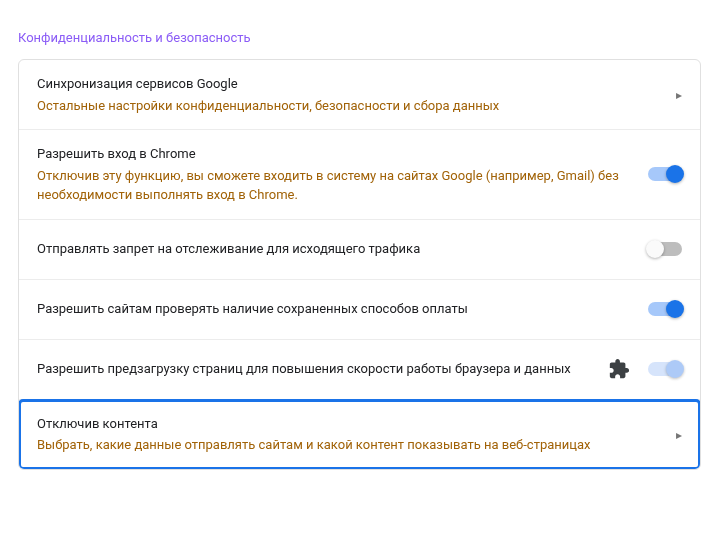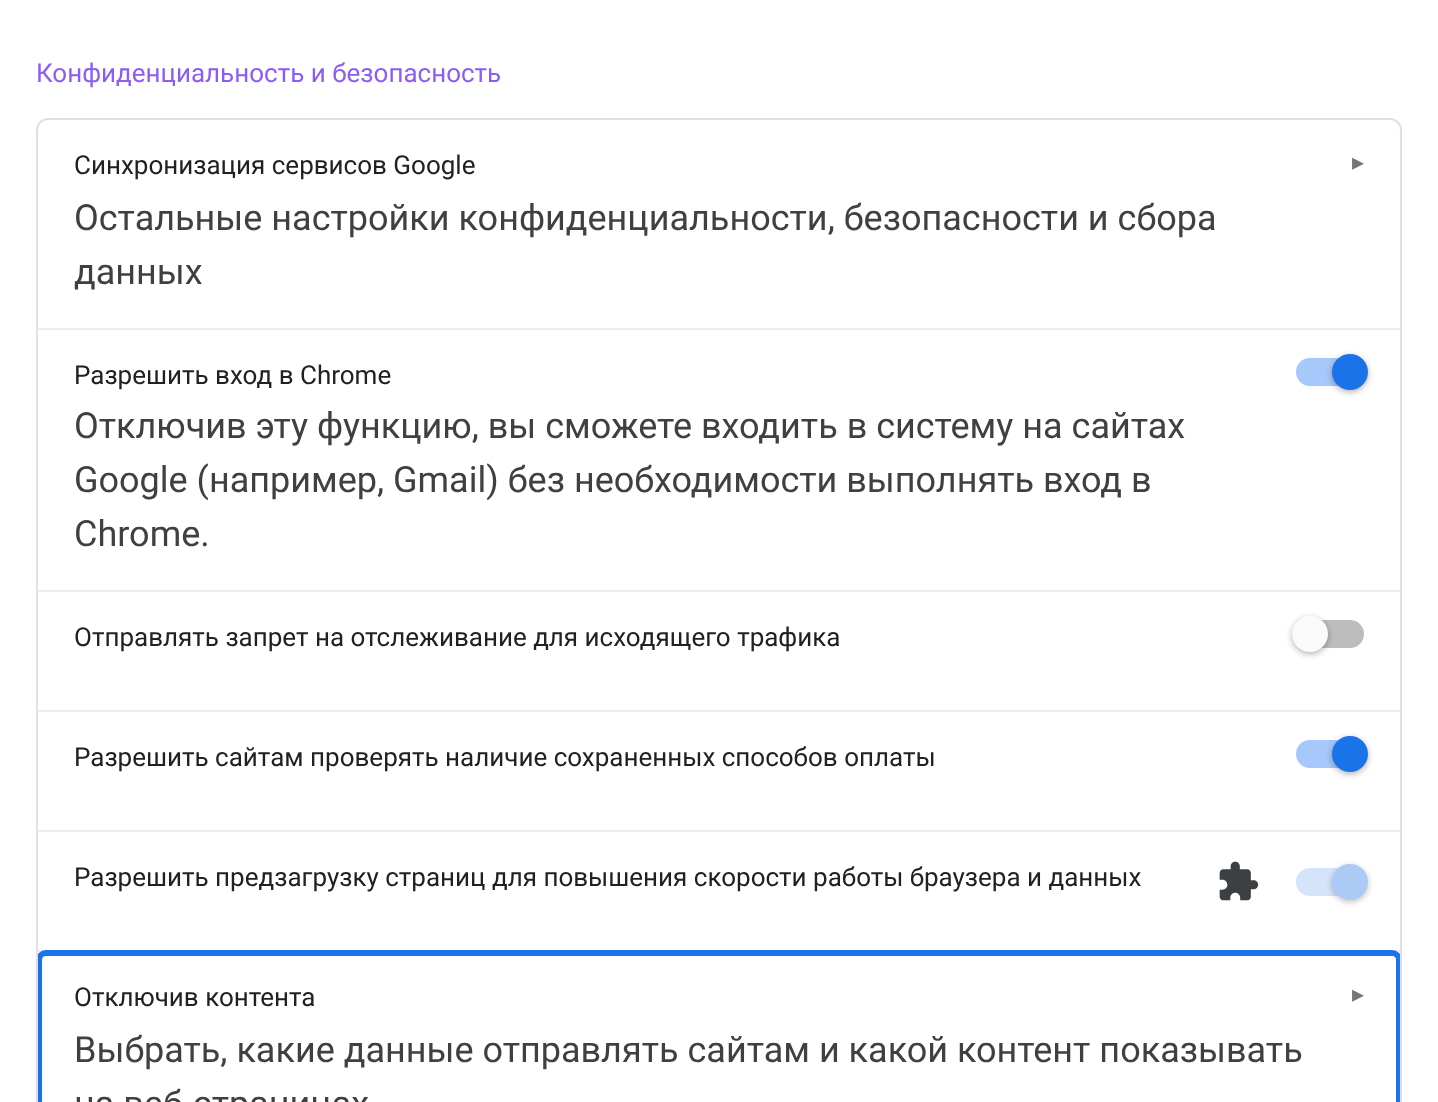--- a/index.html
+++ b/index.html
@@ -20,39 +20,39 @@
       padding-bottom: 14px;
       padding-top: 14px;
     }
     .panel {
       border: 1px solid #e0e0e0;
       border-radius: 6px;
       overflow: hidden;
     }
     .row {
       display: flex;
-      align-items: flex-start;
+      align-items: center;
       padding: 14px 18px;
       border-bottom: 1px solid #ececec;
       min-height: 60px;
       position: relative;
     }
     .row:last-child { border-bottom: none; }
     .row-text {
       flex: 1;
       padding-right: 16px;
     }
     .row-title {
       font-size: 13px;
       color: #202124;
       line-height: 1.5;
     }
     .row-desc {
-      font-size: 18px;
-      color: #404040;
+      font-size: 13px;
+      color: #a16207;
       line-height: 1.5;
       margin-top: 2px;
     }
     .row-actions {
       display: flex;
       align-items: center;
       gap: 18px;
     }
     .chevron-right::before {
       content: '▸';

